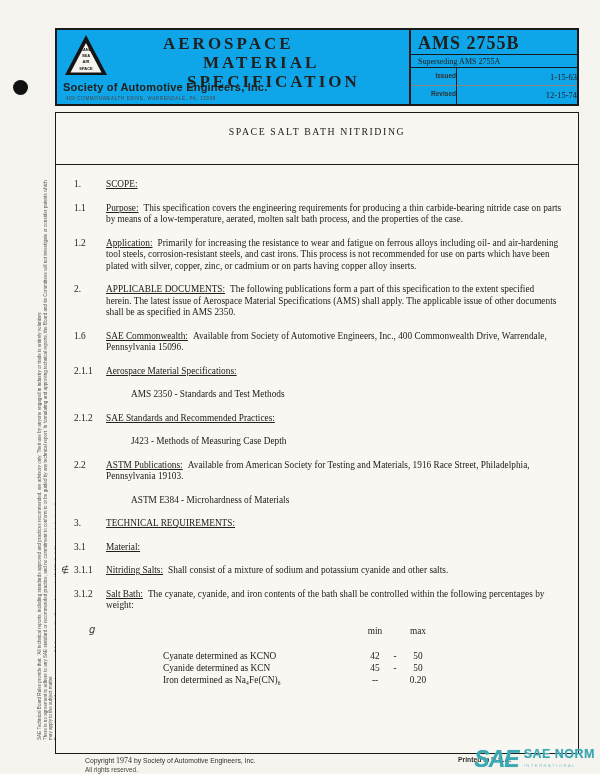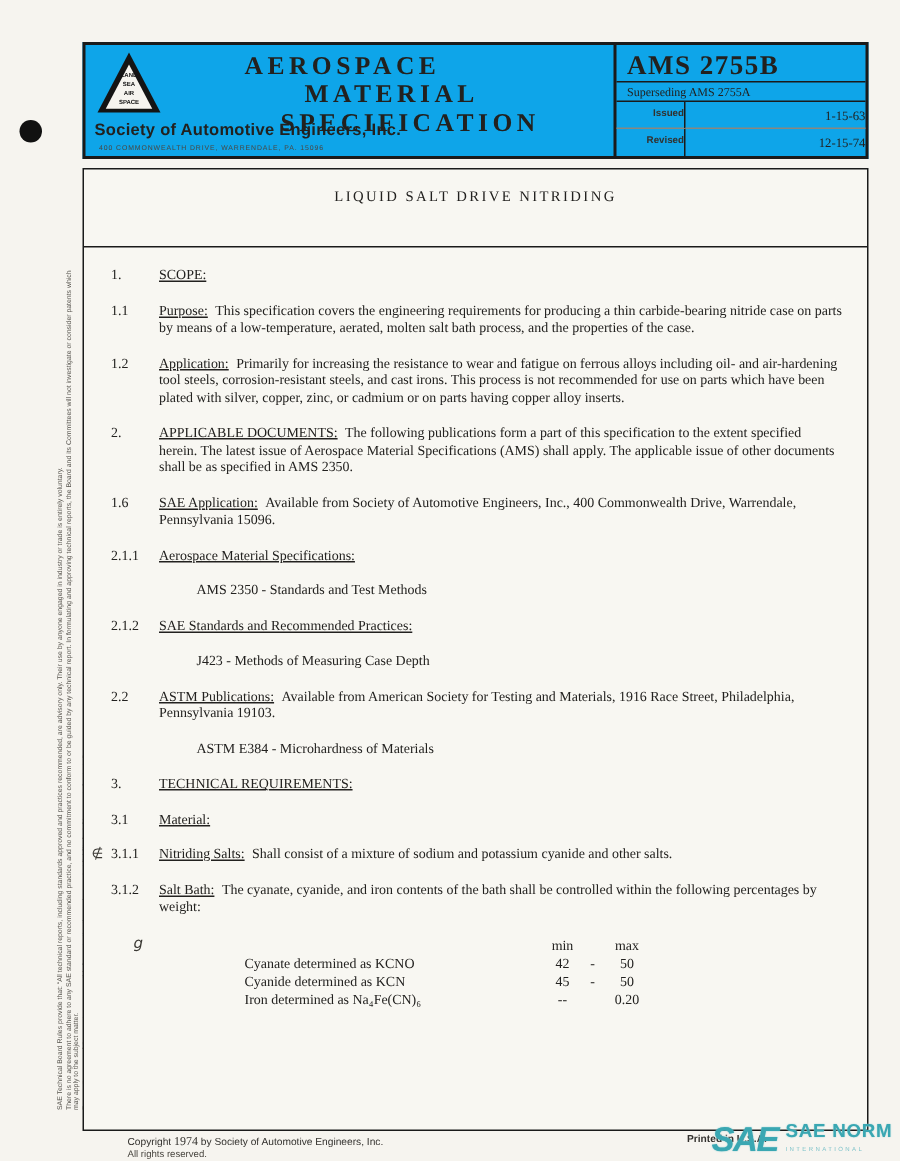--- a/index.html
+++ b/index.html
@@ -43,21 +43,21 @@
   .sec .txt { flex:1; padding-right:4px; }
   .lbl { text-decoration:underline; }
   .lbl:not(:empty) { margin-right:5px; }
   .docline { margin-left:57px; }
   .margin-mark { position:absolute; font-family:"DejaVu Sans", sans-serif; color:#3b3934; font-size:9px; }
   .mark-check { left:-13px; top:0; }
 
   
   .bath-table { margin:14px 0 0 89px; position:relative; }
   .t-grid { display:grid; grid-template-columns:198px 28px 12px 34px; }
-  .t-head { }
+  .t-head { margin-bottom:13px; }
   .t-cell-c { text-align:center; }
   .t-row { line-height:12px; }
   .mark-g { position:absolute; left:-74px; top:-2px; font-size:10px; font-style:italic; }
 
   
   .footer { position:absolute; left:0; right:0; bottom:0; height:20px; }
   .copyright { position:absolute; left:85px; top:2px; font-family:"Liberation Sans", sans-serif; font-size:6.8px; color:#33312e; }
   .copyright .year { font-size:8px; font-family:"Liberation Serif", serif; }
   .printed { position:absolute; left:458px; top:2px; font-family:"Liberation Sans", sans-serif; font-weight:bold; font-size:6.8px; color:#33312e; }
   .rights { position:absolute; left:85px; top:12px; font-family:"Liberation Sans", sans-serif; font-size:6.4px; color:#4a4741; }
@@ -107,21 +107,21 @@
     </div>
   </div>
 
   <div class="side-notice">
     <div>SAE Technical Board Rules provide that: “All technical reports, including standards approved and practices recommended, are advisory only. Their use by anyone engaged in industry or trade is entirely voluntary.</div>
     <div>There is no agreement to adhere to any SAE standard or recommended practice, and no commitment to conform to or be guided by any technical report. In formulating and approving technical reports, the Board and its Committees will not investigate or consider patents which may apply to the subject matter.</div>
     <div>Prospective users of the report are responsible for protecting themselves against liability for infringement of patents.”</div>
   </div>
 
   <div class="body-box">
-    <div class="title-row">LIQUID SALT DRIVE NITRIDING</div>
+    <div class="title-row">SPACE SALT BATH NITRIDING</div>
 
     <div class="body-content">
 
       <div class="sec">
         <span class="num">1.</span>
         <div class="txt"><span class="lbl">SCOPE:</span><span></span></div>
       </div>
 
       <div class="sec">
         <span class="num">1.1</span>
@@ -133,21 +133,21 @@
         <div class="txt"><span class="lbl">Application:</span><span>Primarily for increasing the resistance to wear and fatigue on ferrous alloys including oil- and air-hardening tool steels, corrosion-resistant steels, and cast irons. This process is not recommended for use on parts which have been plated with silver, copper, zinc, or cadmium or on parts having copper alloy inserts.</span></div>
       </div>
 
       <div class="sec">
         <span class="num">2.</span>
         <div class="txt"><span class="lbl">APPLICABLE DOCUMENTS:</span><span>The following publications form a part of this specification to the extent specified herein. The latest issue of Aerospace Material Specifications (AMS) shall apply. The applicable issue of other documents shall be as specified in AMS 2350.</span></div>
       </div>
 
       <div class="sec">
         <span class="num">1.6</span>
-        <div class="txt"><span class="lbl">SAE Application:</span><span>Available from Society of Automotive Engineers, Inc., 400 Commonwealth Drive, Warrendale, Pennsylvania 15096.</span></div>
+        <div class="txt"><span class="lbl">SAE Commonwealth:</span><span>Available from Society of Automotive Engineers, Inc., 400 Commonwealth Drive, Warrendale, Pennsylvania 15096.</span></div>
       </div>
 
       <div class="sec">
         <span class="num">2.1.1</span>
         <div class="txt"><span class="lbl">Aerospace Material Specifications:</span><span></span></div>
       </div>
 
       <div class="sec">
         <div class="txt docline">AMS 2350 - Standards and Test Methods</div>
       </div>

